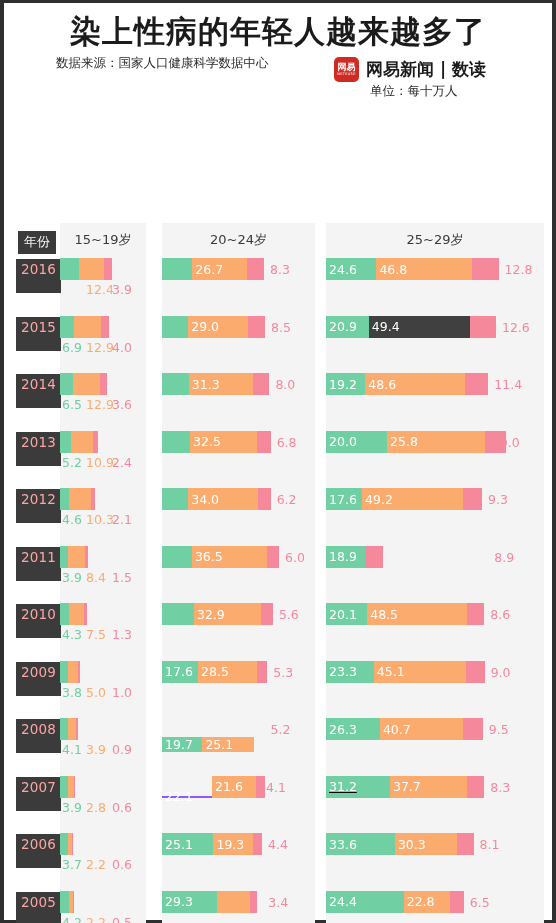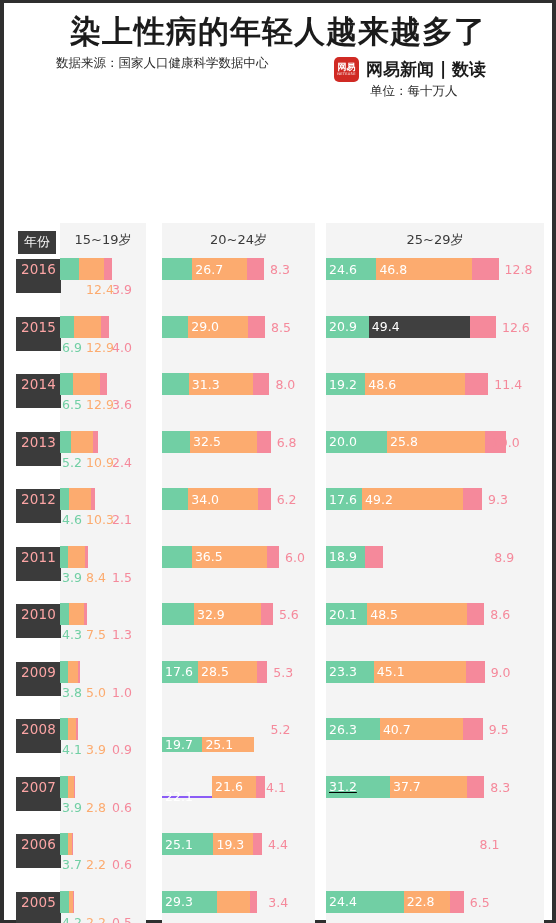--- a/index.html
+++ b/index.html
@@ -436,20 +436,29 @@
         <div class="bar" style="left: 158px; top: 0px;">
           <div class="seg" style="width: 51.455px; background: rgb(113, 207, 164);">
             <span class="v">25.1</span>
           </div>
           <div class="seg" style="width: 39.565px; background: rgb(252, 171, 111);">
             <span class="v">19.3</span>
           </div>
           <div class="seg right" style="width: 9.02px; background: rgb(245, 137, 155);"></div>
         </div>
         <div class="outside" style="color: rgb(245, 137, 155); left: 264.04px; top: 4px;">4.4</div>
+        <div class="bar" style="left: 322px; top: 0px;">
+          <div class="seg" style="width: 68.88px; background: rgb(113, 207, 164);">
+            <span class="v">33.6</span>
+          </div>
+          <div class="seg" style="width: 62.115px; background: rgb(252, 171, 111);">
+            <span class="v">30.3</span>
+          </div>
+          <div class="seg right" style="width: 16.605px; background: rgb(245, 137, 155);"></div>
+        </div>
         <div class="outside" style="color: rgb(245, 137, 155); left: 475.6px; top: 4px;">8.1</div>
       </div>
       <div class="row" style="top: 667.5px; height: 57.5px;">
         <div class="year-badge" style="top: 1px;">2005</div>
         <div class="bar" style="left: 56px; top: 0px;">
           <div class="seg" style="width: 8.61px; background: rgb(113, 207, 164);"></div>
           <div class="seg" style="width: 4.51px; background: rgb(252, 171, 111);"></div>
           <div class="seg right" style="width: 1.025px; background: rgb(245, 137, 155);"></div>
         </div>
         <div class="below" style="color: rgb(113, 207, 164); top: 24px; left: 58px;">4.2</div>

